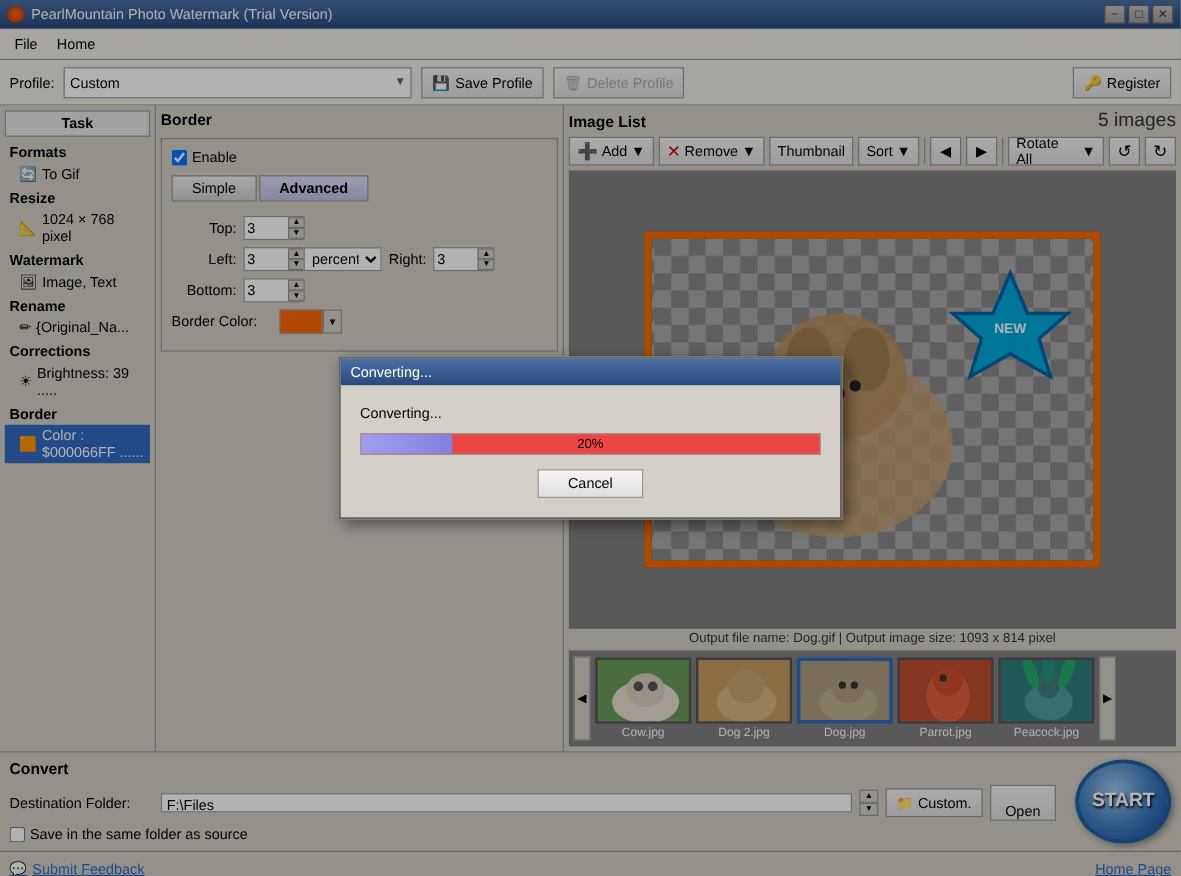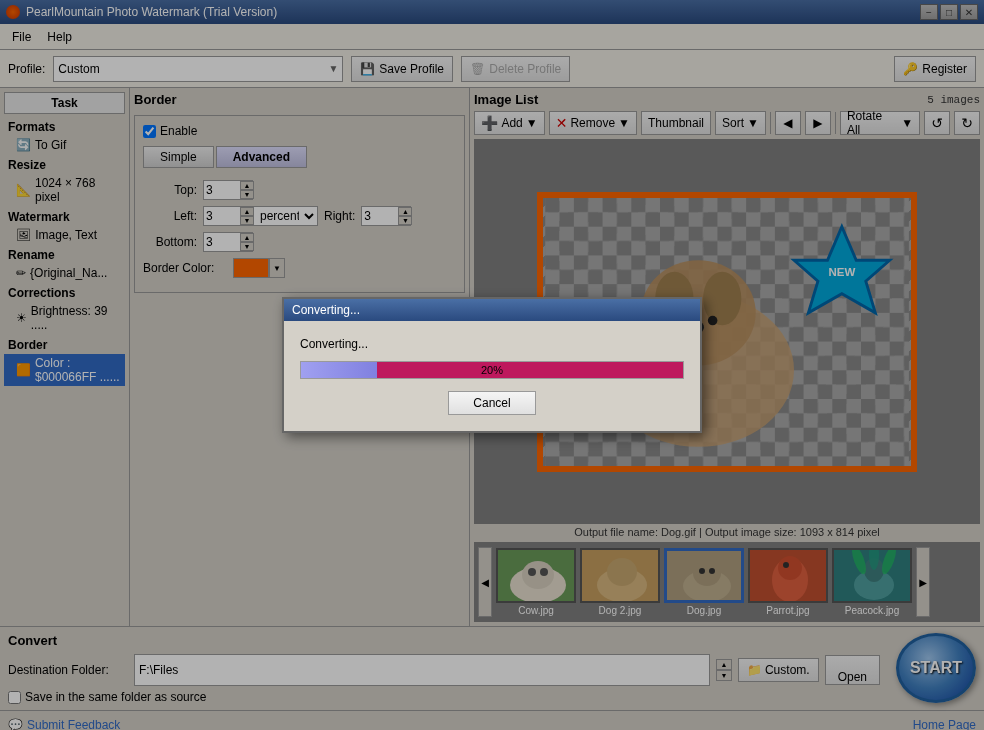--- a/index.html
+++ b/index.html
@@ -144,21 +144,21 @@
       background: #d4d0c8;
       padding: 4px;
       display: flex;
       flex-direction: column;
     }
     .image-list-header {
       display: flex; align-items: center; justify-content: space-between;
       margin-bottom: 4px;
     }
     .image-list-title { font-weight: bold; font-size: 13px; }
-    .image-count { font-size: 11px; color: #333; font-family: Liberation Mono, monospace; }
+    .image-count { font-size: 16px; color: #333; }
     .image-toolbar {
       display: flex; align-items: center; gap: 4px; margin-bottom: 4px;
     }
     .img-btn {
       display: flex; align-items: center; gap: 3px;
       background: linear-gradient(to bottom, #f5f5f5, #e0e0e0);
       border: 1px solid #999; padding: 2px 6px; cursor: pointer; height: 24px;
     }
     .img-btn-icon { font-size: 14px; }
     .img-btn-sep { width: 1px; height: 22px; background: #999; }
@@ -235,22 +235,22 @@
     
     .thumb-cow { background: linear-gradient(135deg, #6a9b5a, #4a7a3a); }
     .thumb-dog2 { background: linear-gradient(135deg, #c8a060, #a07040); }
     .thumb-dog { background: linear-gradient(135deg, #c0b090, #a09070); }
     .thumb-parrot { background: linear-gradient(135deg, #c05030, #a03020); }
     .thumb-peacock { background: linear-gradient(135deg, #308080, #206060); }
     .convert-title { font-weight: bold; font-size: 13px; margin-bottom: 6px; }
     .convert-row { display: flex; align-items: center; gap: 6px; margin-bottom: 4px; }
     .dest-label { min-width: 120px; }
     .dest-input {
-      flex: 1; height: 32px; background: white; border: 1px solid #999;
-      padding: 2px 4px; display: flex; align-items: center;
+      flex: 1; height: 16px; background: white; border: 1px solid #999;
+      padding: 2px 4px; display: flex; 
     }
     .dest-arrows { display: flex; flex-direction: column; }
     .dest-arrow { height: 11px; width: 16px; background: #d4d0c8; border: 1px solid #999; cursor: pointer; display: flex; align-items: center; justify-content: center; font-size: 7px; }
     .browse-btn {
       display: flex; align-items: center; gap: 3px;
       background: linear-gradient(to bottom, #f5f5f5, #e0e0e0);
       border: 1px solid #999; padding: 2px 8px; cursor: pointer; height: 24px;
     }
     .open-btn {
       background: linear-gradient(to bottom, #f5f5f5, #e0e0e0);
@@ -295,21 +295,21 @@
       box-shadow: 4px 4px 12px rgba(0,0,0,0.5);
     }
     .dialog-title-bar {
       background: linear-gradient(to bottom, #4a6fa5, #2a4a7f);
       color: white; padding: 4px 8px;
       display: flex; align-items: center; justify-content: space-between;
     }
     .dialog-body { padding: 16px; }
     .dialog-status { margin-bottom: 10px; font-size: 12px; }
     .progress-bar-container {
-      width: 100%; height: 18px; background: #be185d;
+      width: 100%; height: 18px; background: #ef4444;
       border: 1px solid #999; margin-bottom: 12px; position: relative;
     }
     .progress-bar-fill {
       height: 100%; background: linear-gradient(to right, #a0a0f0, #8080e0);
       width: 20%;
     }
     .progress-text {
       position: absolute; top: 0; left: 0; right: 0; bottom: 0;
       display: flex; align-items: center; justify-content: center;
       font-size: 11px; color: #000;
@@ -330,21 +330,21 @@
   </div>
   <div class="title-bar-controls">
     <div class="title-btn">−</div>
     <div class="title-btn">□</div>
     <div class="title-btn">✕</div>
   </div>
 </div>
 
 <div class="menu-bar">
   <div class="menu-item">File</div>
-  <div class="menu-item">Help</div>
+  <div class="menu-item">Home</div>
 </div>
 
 <div class="profile-bar">
   <span class="profile-label">Profile:</span>
   <div class="profile-select">
     <span>Custom</span>
     <span class="profile-select-arrow">▼</span>
   </div>
   <div class="toolbar-btn">
     <span>💾</span>

